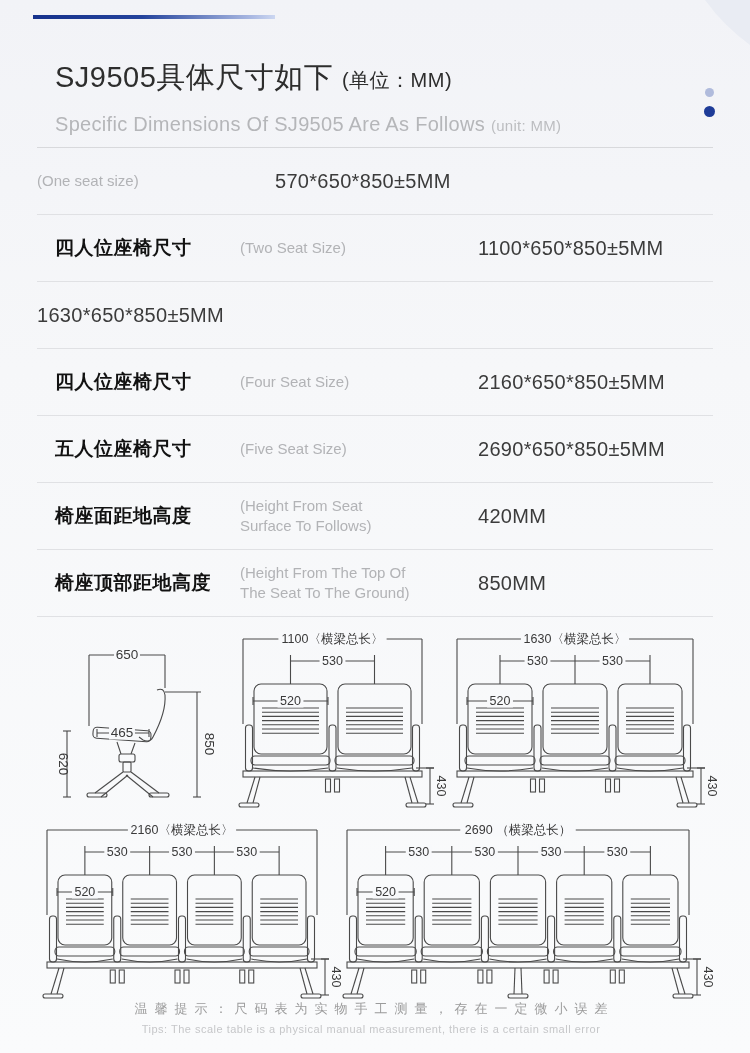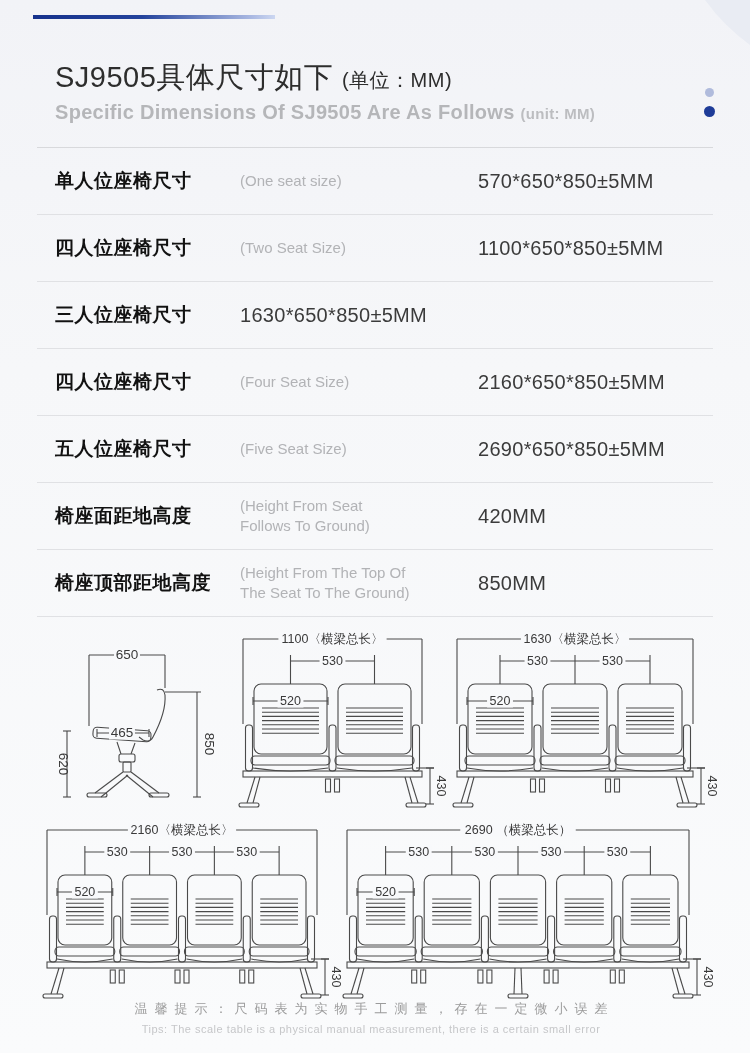--- a/index.html
+++ b/index.html
@@ -13,21 +13,21 @@
     background:#e9ecf3; right:-312px; top:-312px; }
   .top-line { position:absolute; left:33px; top:15px; width:242px; height:4px;
     background:linear-gradient(90deg,#16328c 0%,#24439c 45%,#a9b8e2 90%,#ccd7f1 100%); }
   .dots { position:absolute; right:35px; top:88px; display:flex; flex-direction:column; align-items:center; gap:9px; }
   .dot-light { width:9px; height:9px; border-radius:50%; background:#b0bbdc; }
   .dot-dark  { width:11px; height:11px; border-radius:50%; background:#1e3c98; }
 
   .header { position:absolute; left:55px; top:58px; width:640px; }
   .title { font-size:29px; font-weight:normal; color:#2d2d2d; letter-spacing:0.5px; }
   .title .unit { font-size:20px; }
-  .subtitle { margin-top:3px; font-size:20px; color:#b5b6b9; letter-spacing:0.3px;font-weight:bold; }
+  .subtitle { margin-top:15px; font-size:20px; color:#b5b6b9; letter-spacing:0.3px; }
   .subtitle .unit { font-size:15px; color:#bcbdc0; }
 
   .spec-table { position:absolute; left:37px; top:147px; width:676px; border-top:1px solid #d8d9dc; }
   .row { display:flex; align-items:center; height:67px; border-bottom:1px solid #e0e1e4; }
   .cell-cn { width:203px; padding-left:18px; font-size:19px; font-weight:bold; color:#121212; letter-spacing:0.5px; }
   .cell-en { width:238px; font-size:15px; color:#b2b3b6; line-height:1.35; }
   .cell-en span { display:block; }
   .cell-val { flex:1; font-size:20px; color:#3b3b3b; letter-spacing:0.3px; }
 
   .diagrams { position:absolute; left:37px; top:628px; width:676px; }
@@ -50,56 +50,54 @@
   <div class="dot-dark"></div>
 </div>
 
 <div class="header">
   <div class="title"><span>SJ9505具体尺寸如下</span> <span class="unit">(单位：MM)</span></div>
   <div class="subtitle"><span>Specific Dimensions Of SJ9505 Are As Follows</span> <span class="unit">(unit: MM)</span></div>
 </div>
 
 <div class="spec-table">
   <div class="row">
-    <div class="cell-cn">单人位座椅尺寸</div>
     <div class="cell-en">
         <span>(One seat size)</span>
       </div>
     <div class="cell-val">570*650*850±5MM</div>
   </div>
   <div class="row">
     <div class="cell-cn">四人位座椅尺寸</div>
     <div class="cell-en">
         <span>(Two Seat Size)</span>
       </div>
     <div class="cell-val">1100*650*850±5MM</div>
   </div>
   <div class="row">
-    <div class="cell-cn">三人位座椅尺寸</div>
     <div class="cell-val">1630*650*850±5MM</div>
   </div>
   <div class="row">
     <div class="cell-cn">四人位座椅尺寸</div>
     <div class="cell-en">
         <span>(Four Seat Size)</span>
       </div>
     <div class="cell-val">2160*650*850±5MM</div>
   </div>
   <div class="row">
     <div class="cell-cn">五人位座椅尺寸</div>
     <div class="cell-en">
         <span>(Five Seat Size)</span>
       </div>
     <div class="cell-val">2690*650*850±5MM</div>
   </div>
   <div class="row">
     <div class="cell-cn">椅座面距地高度</div>
     <div class="cell-en">
         <span>(Height From Seat</span>
-        <span>Follows To Ground)</span>
+        <span>Surface To Follows)</span>
       </div>
     <div class="cell-val">420MM</div>
   </div>
   <div class="row">
     <div class="cell-cn">椅座顶部距地高度</div>
     <div class="cell-en">
         <span>(Height From The Top Of</span>
         <span>The Seat To The Ground)</span>
       </div>
     <div class="cell-val">850MM</div>

